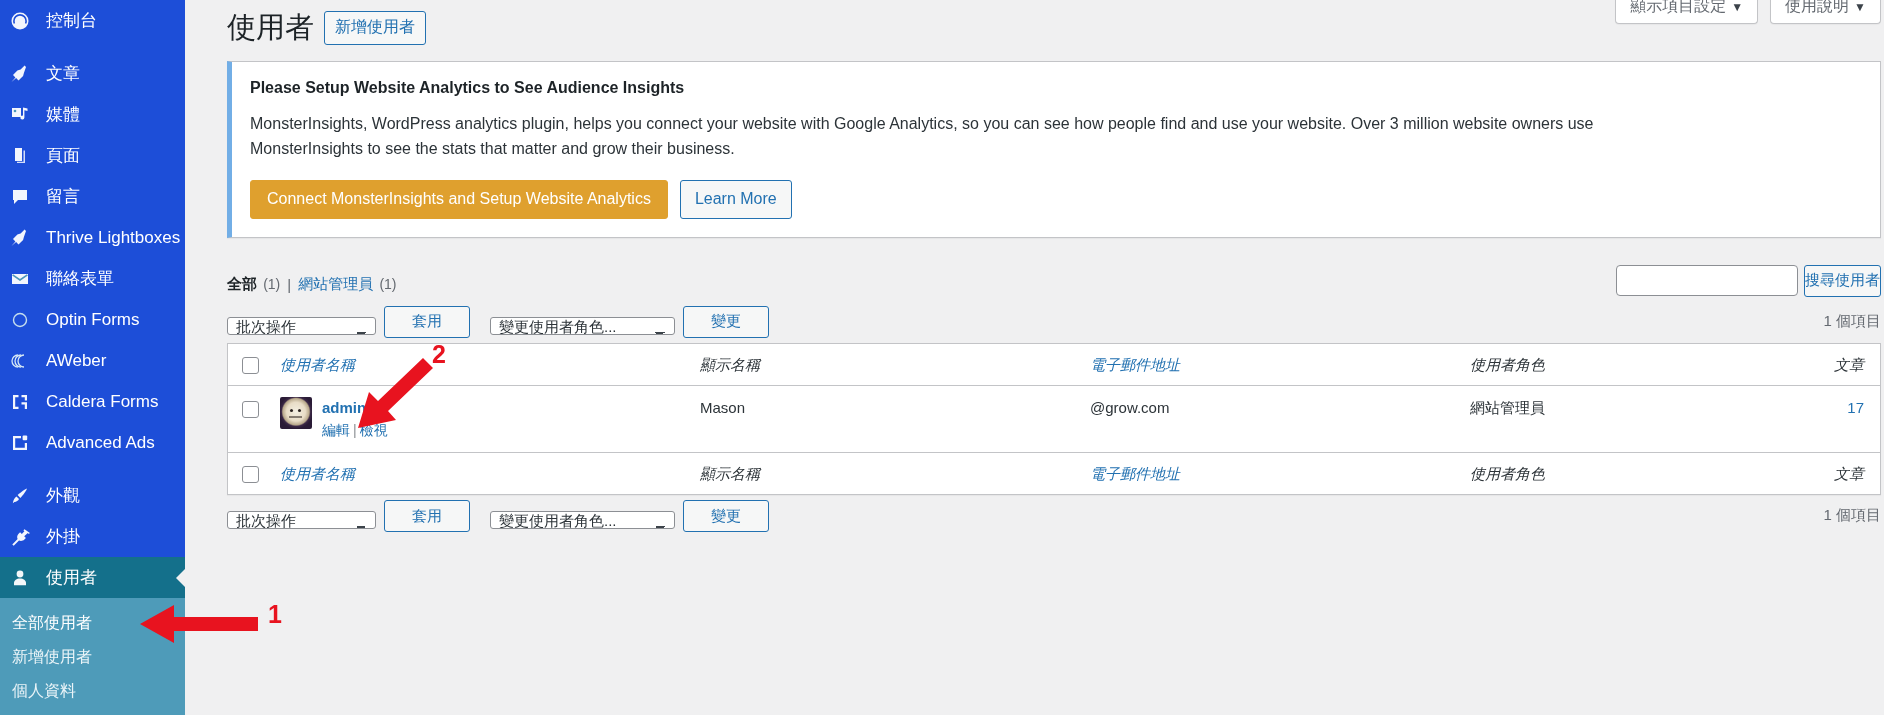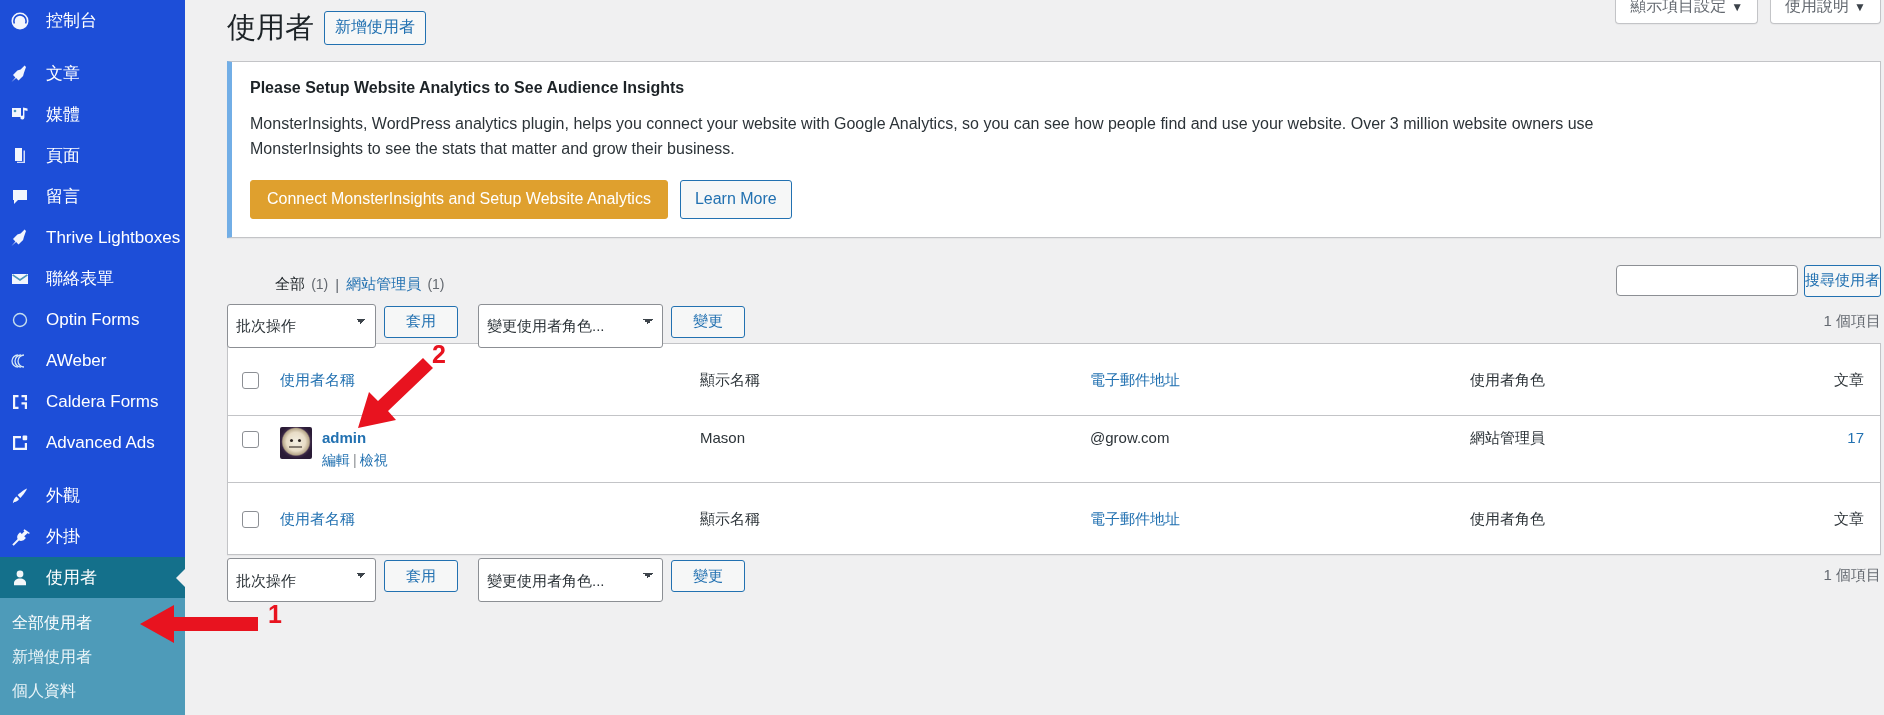--- a/index.html
+++ b/index.html
@@ -156,21 +156,21 @@
   
   .above-table { position: relative; }
   ul.subsubsub {
     list-style: none;
     margin: 0 0 7px 0; padding: 0;
     font-size: 15px; color: #646970;
     display: flex; align-items: center;
   }
   ul.subsubsub li { margin: 0; }
   ul.subsubsub a { text-decoration: none; color: #2271b1; cursor: pointer; }
-  ul.subsubsub .current-link { color: #1d2327; font-weight: 400; margin-left: 48px; }
+  ul.subsubsub .current-link { color: #1d2327; font-weight: 700; }
   ul.subsubsub .count { color: #646970; font-size: 14px; margin-left: 2px;}
   ul.subsubsub .divider { color: #646970; margin: 0 7px; }
 
   .search-box {
     position: absolute; right: 0; top: -10px;
     display: flex; align-items: center; gap: 6px;
   }
   .search-input {
     width: 182px; height: 31px;
     border: 1px solid #8c8f94;
@@ -192,21 +192,21 @@
     cursor: pointer;
     font-family: inherit;
   }
 
   .tablenav {
     display: flex; align-items: center;
     height: 42px;
     position: relative;
   }
   .tablenav select {
-    height: 44px;
+    height: 18px;
     border: 1px solid #8c8f94;
     border-radius: 3px;
     background: #fff;
     color: #2c3338;
     font-size: 15px;
     padding: 0 26px 0 8px;
     font-family: inherit;
     -webkit-appearance: none;
     appearance: none;
     cursor: pointer;
@@ -221,21 +221,21 @@
     margin-top: 8px;
   }
   select.bulk { width: 149px; }
   select.role { width: 185px; }
   .btn-action {
     background: #f6f7f7;
     border: 1px solid #2271b1;
     color: #2271b1;
     border-radius: 3px;
     height: 32px;
-    padding: 0 21px;
+    padding: 0 27px;
     margin-left: 8px;
     font-size: 15px;
     cursor: pointer;
     font-family: inherit;
   }
   select.role { margin-left: 20px; }
   .displaying-num {
     position: absolute; right: 0; top: 11px;
     font-size: 15px; color: #646970;
   }
@@ -248,23 +248,24 @@
     background: #fff;
     border: 1px solid #c3c4c7;
     box-shadow: 0 1px 1px rgba(0,0,0,.04);
     font-size: 15px;
   }
   table.wp-list-table thead th,
   table.wp-list-table tfoot th {
     text-align: left;
     font-weight: 400;
     color: #2c3338;
-    padding: 26px 10px;
+    padding: 11px 10px;
     vertical-align: middle;
     line-height: 1.3;
+    font-style: italic;
   }
   table.wp-list-table thead tr th { border-bottom: 1px solid #c3c4c7; }
   table.wp-list-table tfoot tr th { border-top: 1px solid #c3c4c7; }
   th.col-cb, td.col-cb { width: 42px; padding-left: 14px !important; padding-right: 0 !important; }
   th.col-username { width: 420px; }
   th.col-name     { width: 390px; }
   th.col-email    { width: 380px; }
   th.col-role     { width: 270px; }
   th.col-posts    { text-align: right !important; padding-right: 16px !important; }
   td.col-posts    { text-align: right; padding-right: 16px; }

